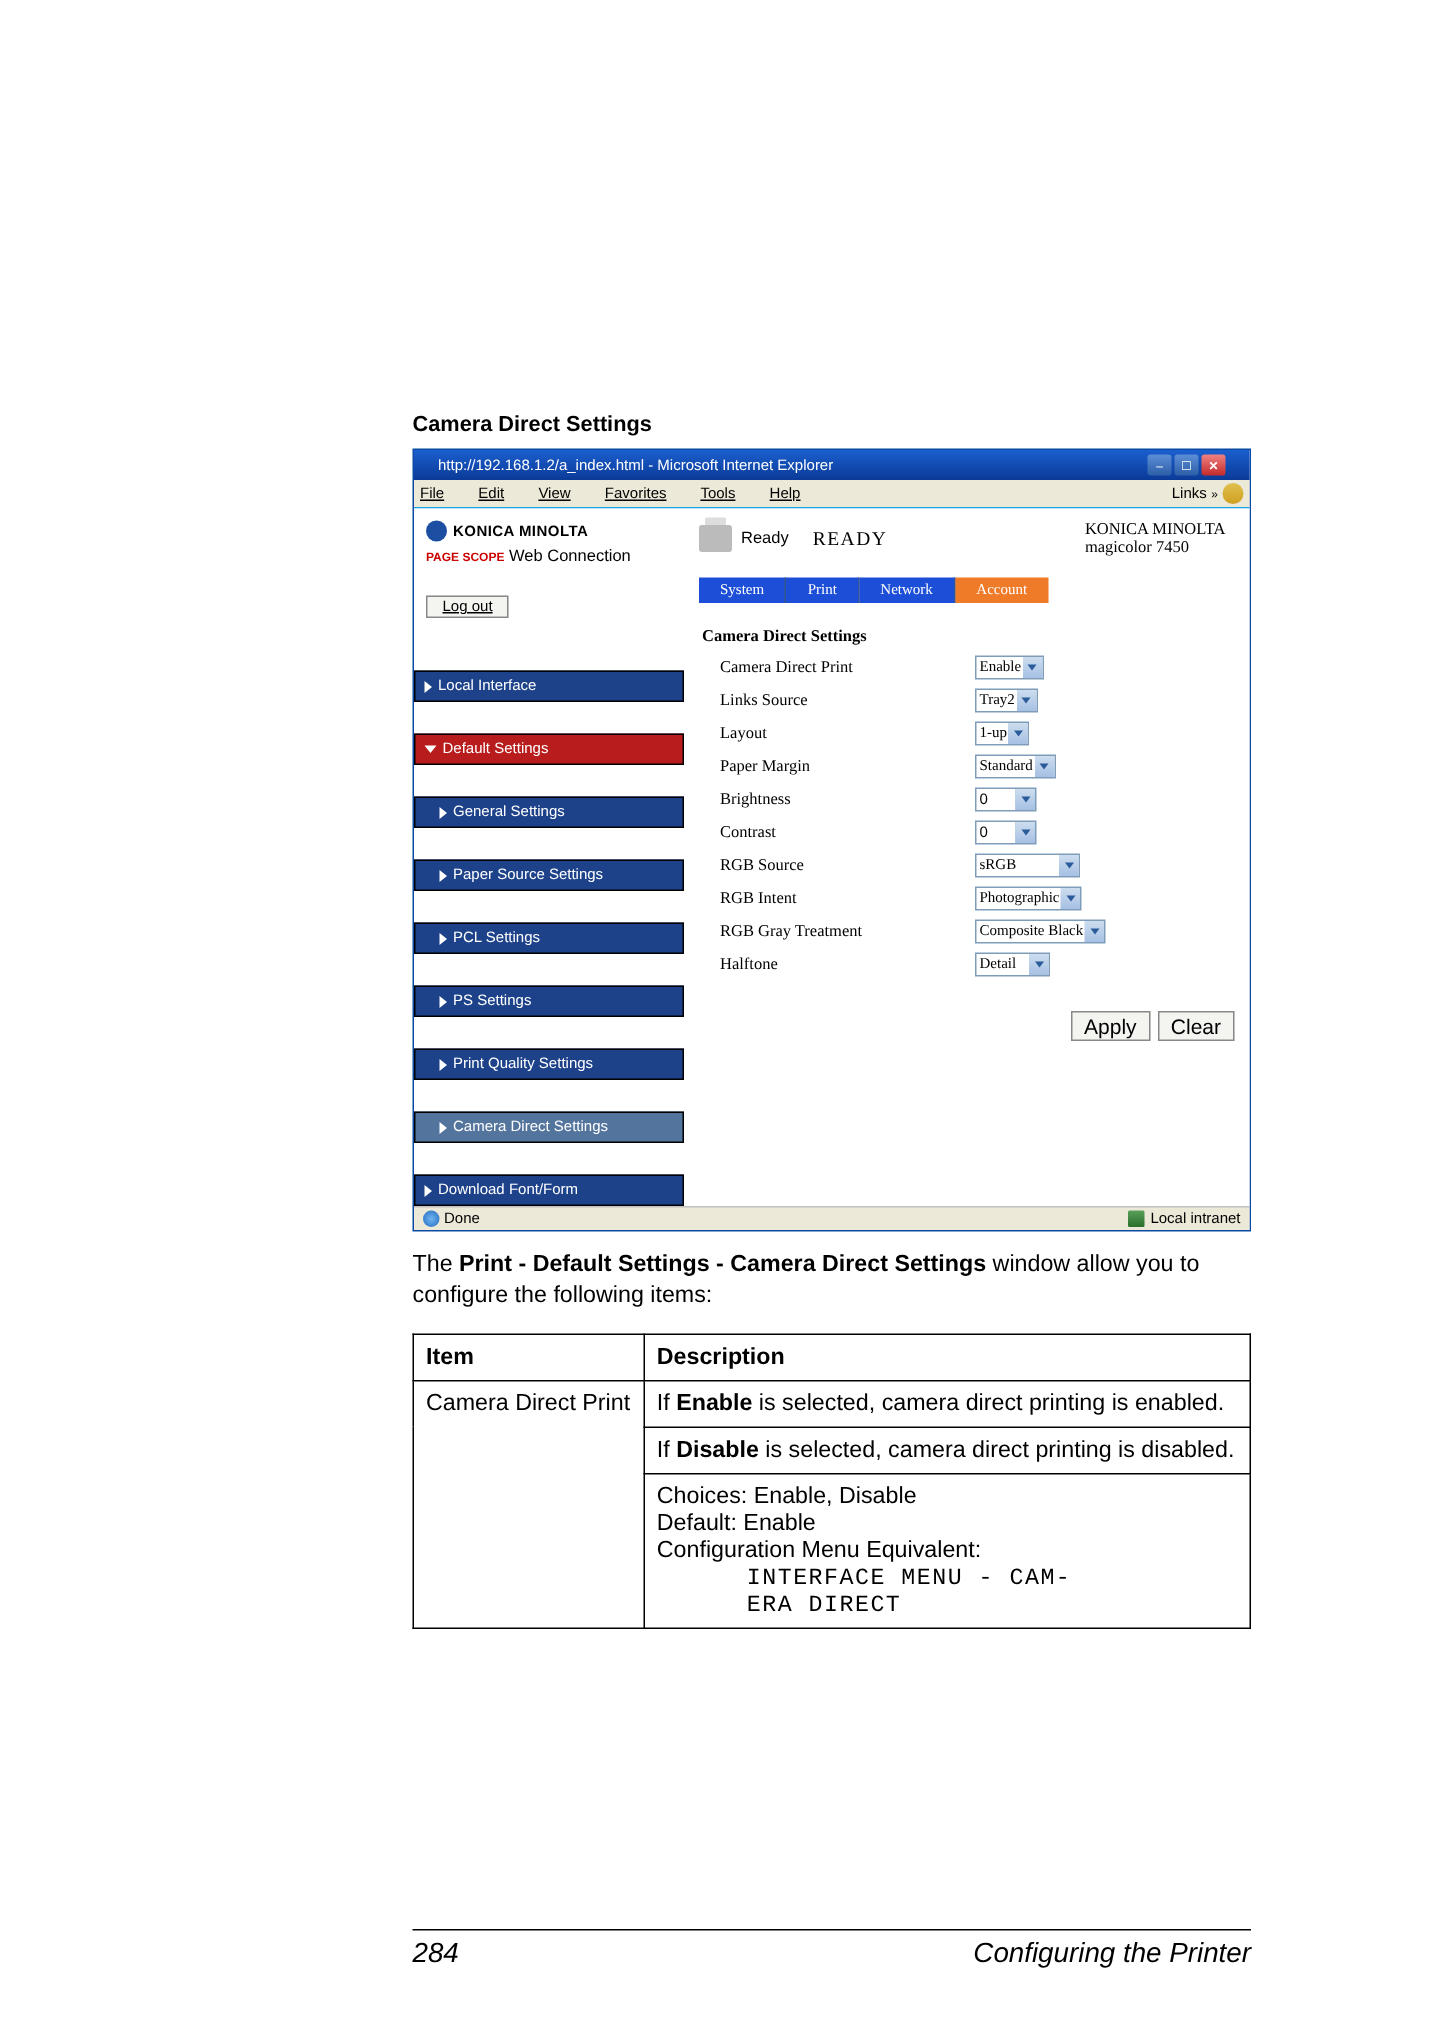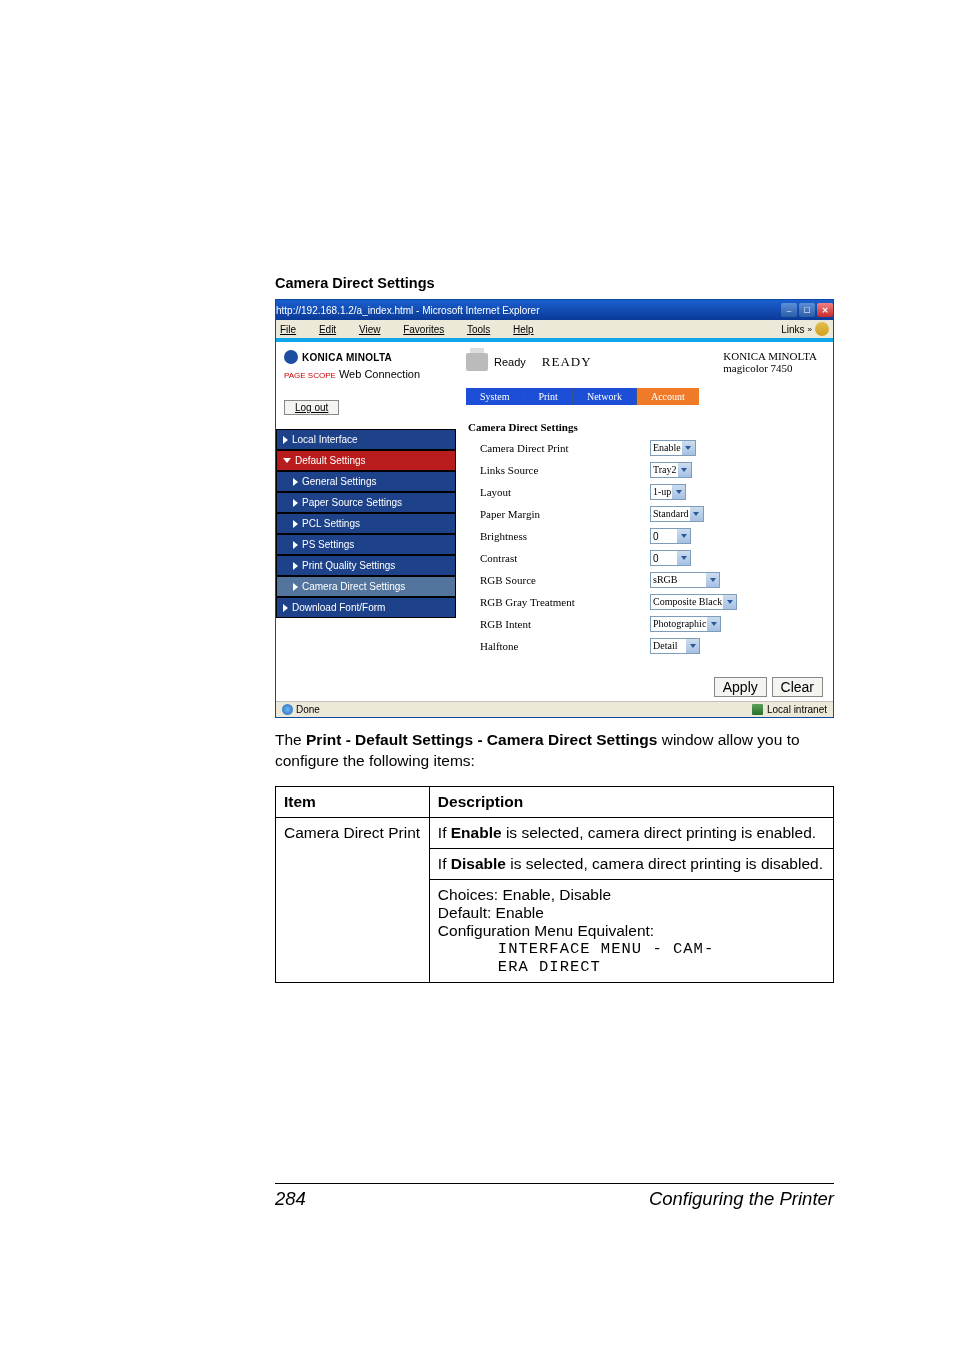--- a/index.html
+++ b/index.html
@@ -1,44 +1,44 @@
 <!DOCTYPE html>
 <html><head>
 <meta charset="utf-8">
 <style>
 * { margin: 0; padding: 0; box-sizing: border-box; }
 body { font-family: Arial, Helvetica, sans-serif; background: #fff; width: 954px; margin: 0 auto; color: #000; }
 .page { padding: 275px 120px 0 275px; }
 .heading { font-weight: bold; font-size: 14.5px; margin-bottom: 8px; }
 .ie-window { border: 1px solid #0a4aa5; font-size: 10px; background: #fff; }
-.titlebar { background: linear-gradient(#1b5fcf, #0a3a97); color: #fff; padding: 3px 0; display: flex; align-items: center; justify-content: space-between; }
+.titlebar { background: linear-gradient(#1b5fcf, #0a3a97); color: #fff; padding: 3px 16px; display: flex; align-items: center; justify-content: space-between; }
 .titlebar-text { font-size: 10px; }
 .win-btns { display: flex; gap: 2px; }
 .win-btn { width: 16px; height: 14px; display: flex; align-items: center; justify-content: center; font-size: 8px; border-radius: 2px; }
 .win-min, .win-max { background: linear-gradient(#5c8fd6, #2b5ea7); color: #fff; }
 .win-close { background: linear-gradient(#f08282, #c42a2a); color: #fff; font-weight: bold; }
-.menubar { background: #ece9d8; padding: 2px 4px; border-bottom: 4px solid #0ea5e9; display: flex; justify-content: space-between; align-items: center; }
+.menubar { background: #ece9d8; padding: 2px 4px; border-bottom: 1px solid #0ea5e9; display: flex; justify-content: space-between; align-items: center; }
 .menubar-items span { margin-right: 10px; font-size: 10px; }
 .menubar-items .ul { text-decoration: underline; }
 .links-box { display: flex; align-items: center; gap: 3px; font-size: 10px; }
 .links-chevron { font-size: 8px; }
 .links-globe { width: 14px; height: 14px; border-radius: 50%; background: linear-gradient(#e0c050,#d0a020); }
 .content-area { display: flex; background: #fff; }
 .left-col { width: 180px; }
 .brand { padding: 8px 8px; }
 .km-logo { display: flex; align-items: center; gap: 4px; }
 .km-circle { width: 14px; height: 14px; border-radius: 50%; background: #1c4fa1; }
 .km-text { font-size: 10px; font-weight: bold; letter-spacing: .3px; }
 .pagescope { margin-top: 4px; font-size: 11px; }
-.ps-icon { color: #c00; font-size: 8px; font-weight: normal; }
+.ps-icon { color: #c00; font-size: 8px; font-weight: bold; }
 .ps-web { font-size: 11px; }
 .logout-wrap { padding: 12px 8px 14px 8px; }
 .logout-btn { font-size: 10px; border: 1px solid #888; background: #f4f4f0; padding: 1px 10px; text-decoration: underline; }
 .nav { }
-.nav-item { border: 1px solid #000; padding: 4px 6px; font-size: 10px; display: flex; align-items: center; gap: 4px; }
+.nav-item { border: 1px solid #000; padding: 4px 6px; font-size: 10px; display: flex; align-items: center; gap: 4px; margin-top: 21px; }
 .nav-blue { background: #1d428a; color: #fff; }
 .nav-red { background: #b91c1c; color: #fff; }
 .nav-sub { background: #1d428a; color: #fff; padding-left: 16px; }
 .nav-sub-active { background: #53749c; color: #fff; padding-left: 16px; }
 .tri-right { width:0; height:0; border-top:4px solid transparent; border-bottom:4px solid transparent; border-left:5px solid #fff; }
 .tri-down { width:0; height:0; border-left:4px solid transparent; border-right:4px solid transparent; border-top:5px solid #fff; }
 .right-col { flex: 1; padding: 0; }
 .status-row { display: flex; justify-content: space-between; padding: 8px 16px 14px 10px; }
 .status-left { display: flex; align-items: center; gap: 6px; }
 .printer-icon { width: 22px; height: 18px; background: #bbb; position: relative; border-radius: 2px; }
@@ -214,26 +214,26 @@
                 <input class="txt-in" value="0" style="">
                 <div class="sel" style="width:13px;padding:0;">
                   <span class="arrow"></span>
                 </div>
               </div>
             <div class="srow">
                 <div class="lbl">RGB Source</div>
                 <div class="sel" style="min-width:70px;"><span>sRGB</span><span class="arrow"></span></div>
               </div>
             <div class="srow">
+                <div class="lbl">RGB Intent</div>
+                <div class="sel"><span>Photographic</span><span class="arrow"></span></div>
+              </div>
+            <div class="srow">
                 <div class="lbl">RGB Gray Treatment</div>
                 <div class="sel"><span>Composite Black</span><span class="arrow"></span></div>
-              </div>
-            <div class="srow">
-                <div class="lbl">RGB Intent</div>
-                <div class="sel"><span>Photographic</span><span class="arrow"></span></div>
               </div>
             <div class="srow">
                 <div class="lbl">Halftone</div>
                 <div class="sel" style="min-width:50px;"><span>Detail</span><span class="arrow"></span></div>
               </div>
           </div>
         </div>
         <div class="btn-row">
           <button class="std-btn">Apply</button>
           <button class="std-btn">Clear</button>

